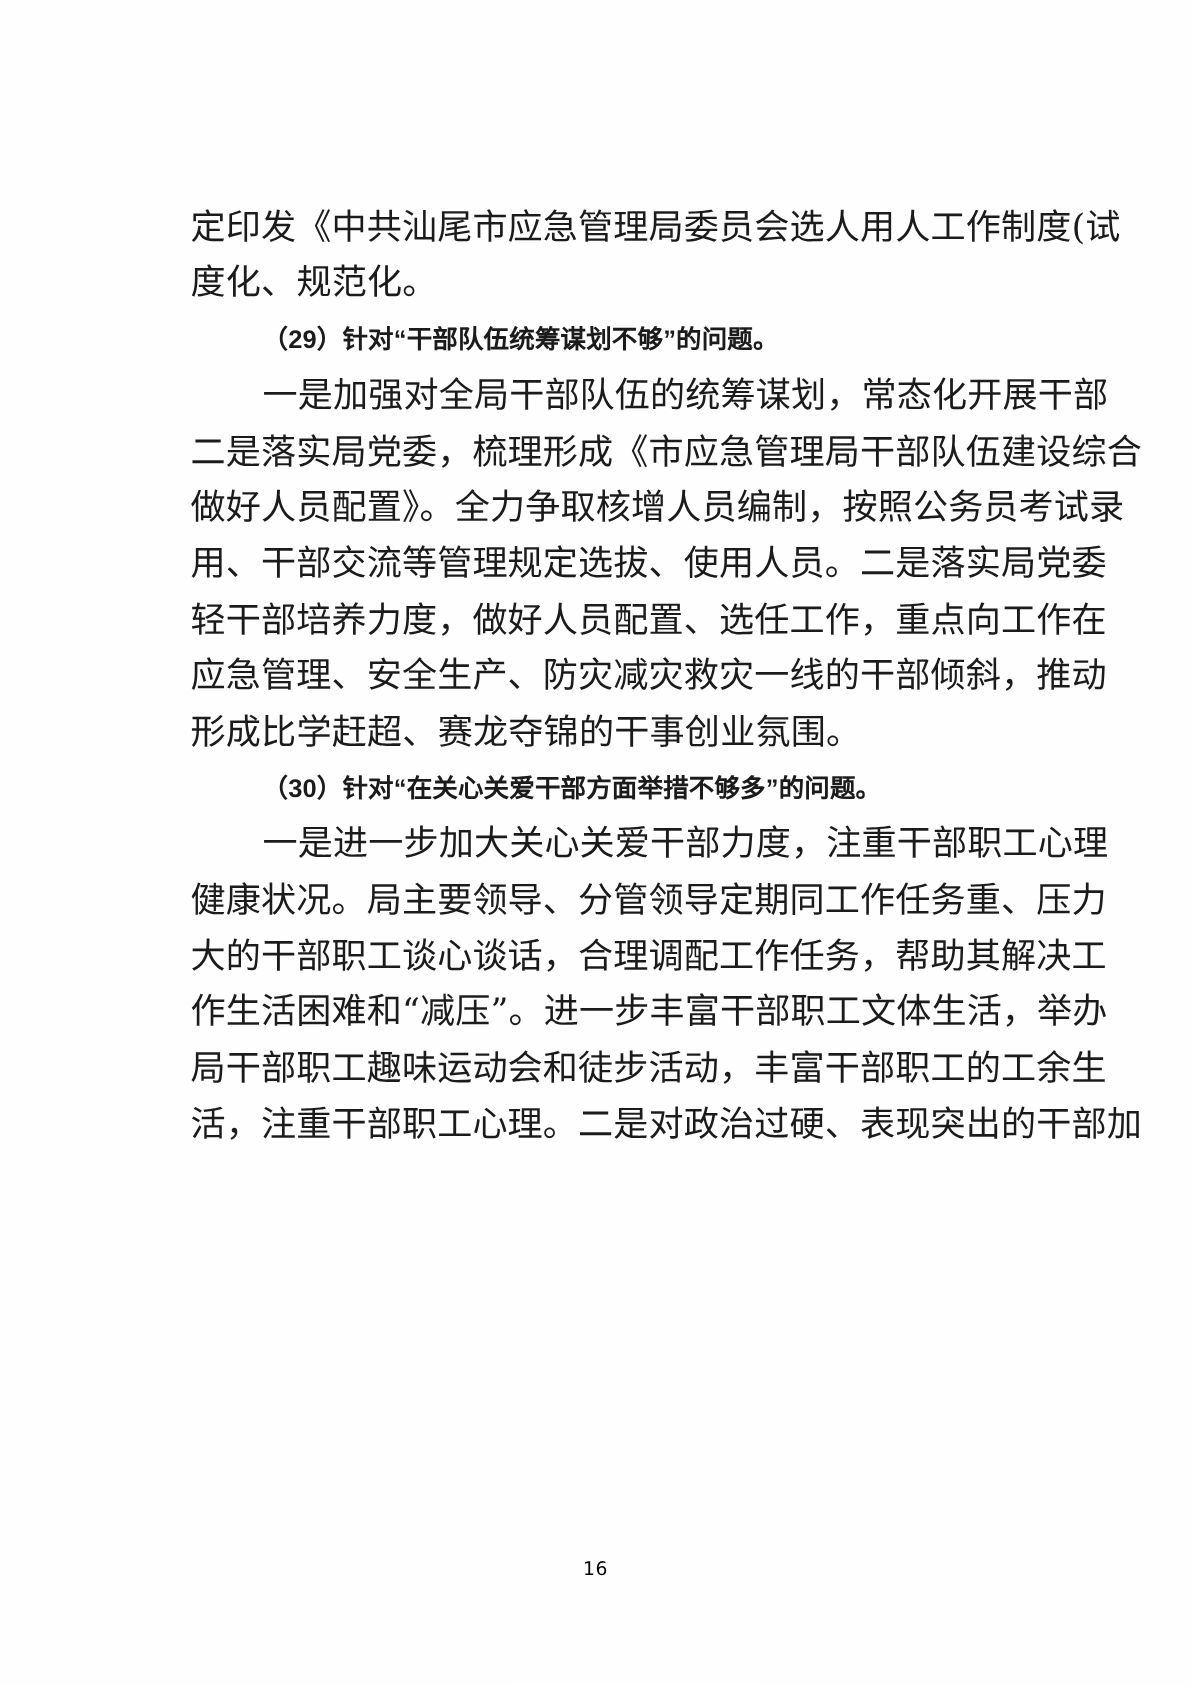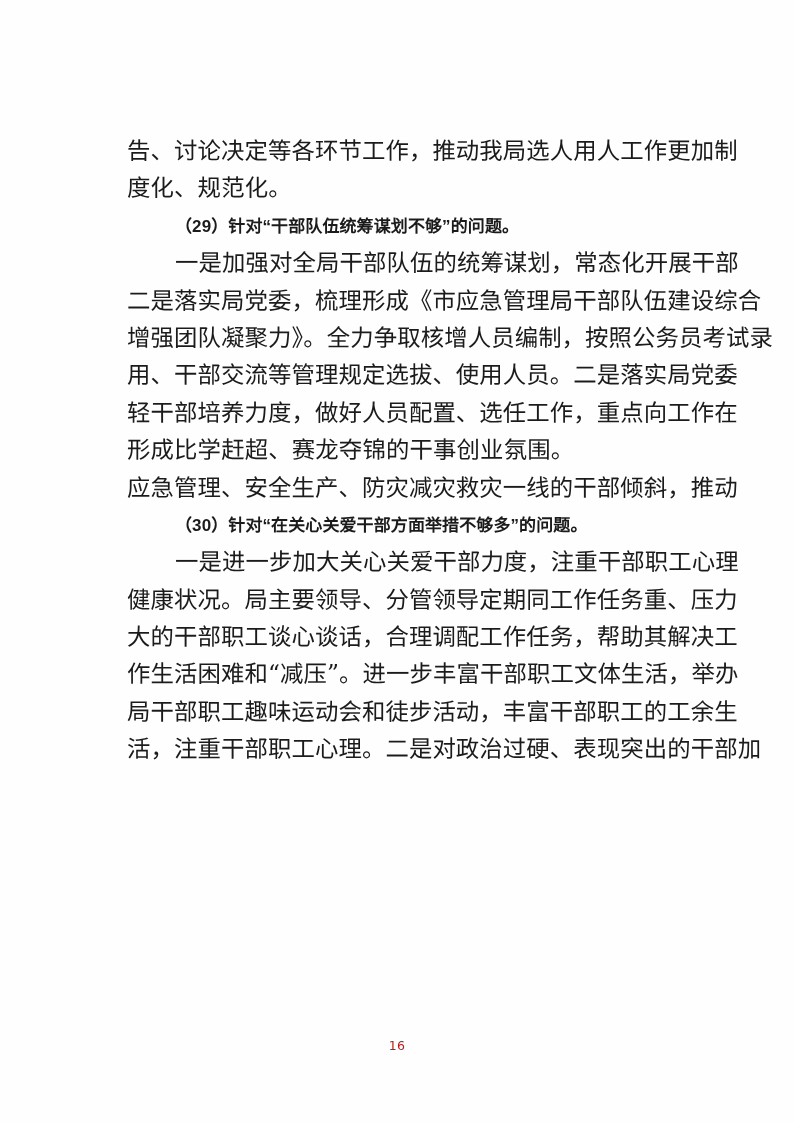--- a/index.html
+++ b/index.html
@@ -53,49 +53,49 @@
     letter-spacing: 0.1px;
   }
   .page-number {
     position: absolute;
     left: 0;
     right: 0;
     top: 1038px;
     text-align: center;
     font-family: "DejaVu Sans", "Liberation Sans", sans-serif;
     font-size: 12.5px;
-    color: #b91c1c;
+    color: #000000;
     letter-spacing: 0.3px;
   }
   .para-block { margin: 0; padding: 0; }
 </style>
 </head>
 <body>
 
 <div class="page">
 
   <div class="content">
 
     <div class="para-block">
-      <div class="tline body just">告、讨论决定等各环节工作，推动我局选人用人工作更加制</div>
+      <div class="tline body just">定印发《中共汕尾市应急管理局委员会选人用人工作制度(试</div>
       <div class="tline body">度化、规范化。</div>
     </div>
 
     <div class="para-block">
       <div class="tline heading indent2">（29）针对“干部队伍统筹谋划不够”的问题。</div>
     </div>
 
     <div class="para-block">
       <div class="tline body indent2 just">一是加强对全局干部队伍的统筹谋划，常态化开展干部</div>
       <div class="tline body just">二是落实局党委，梳理形成《市应急管理局干部队伍建设综合</div>
-      <div class="tline body just">增强团队凝聚力》。全力争取核增人员编制，按照公务员考试录</div>
+      <div class="tline body just">做好人员配置》。全力争取核增人员编制，按照公务员考试录</div>
       <div class="tline body just">用、干部交流等管理规定选拔、使用人员。二是落实局党委</div>
       <div class="tline body just">轻干部培养力度，做好人员配置、选任工作，重点向工作在</div>
+      <div class="tline body just">应急管理、安全生产、防灾减灾救灾一线的干部倾斜，推动</div>
       <div class="tline body">形成比学赶超、赛龙夺锦的干事创业氛围。</div>
-      <div class="tline body just">应急管理、安全生产、防灾减灾救灾一线的干部倾斜，推动</div>
     </div>
 
     <div class="para-block">
       <div class="tline heading indent2">（30）针对“在关心关爱干部方面举措不够多”的问题。</div>
     </div>
 
     <div class="para-block">
       <div class="tline body indent2 just">一是进一步加大关心关爱干部力度，注重干部职工心理</div>
       <div class="tline body just">健康状况。局主要领导、分管领导定期同工作任务重、压力</div>
       <div class="tline body just">大的干部职工谈心谈话，合理调配工作任务，帮助其解决工</div>

